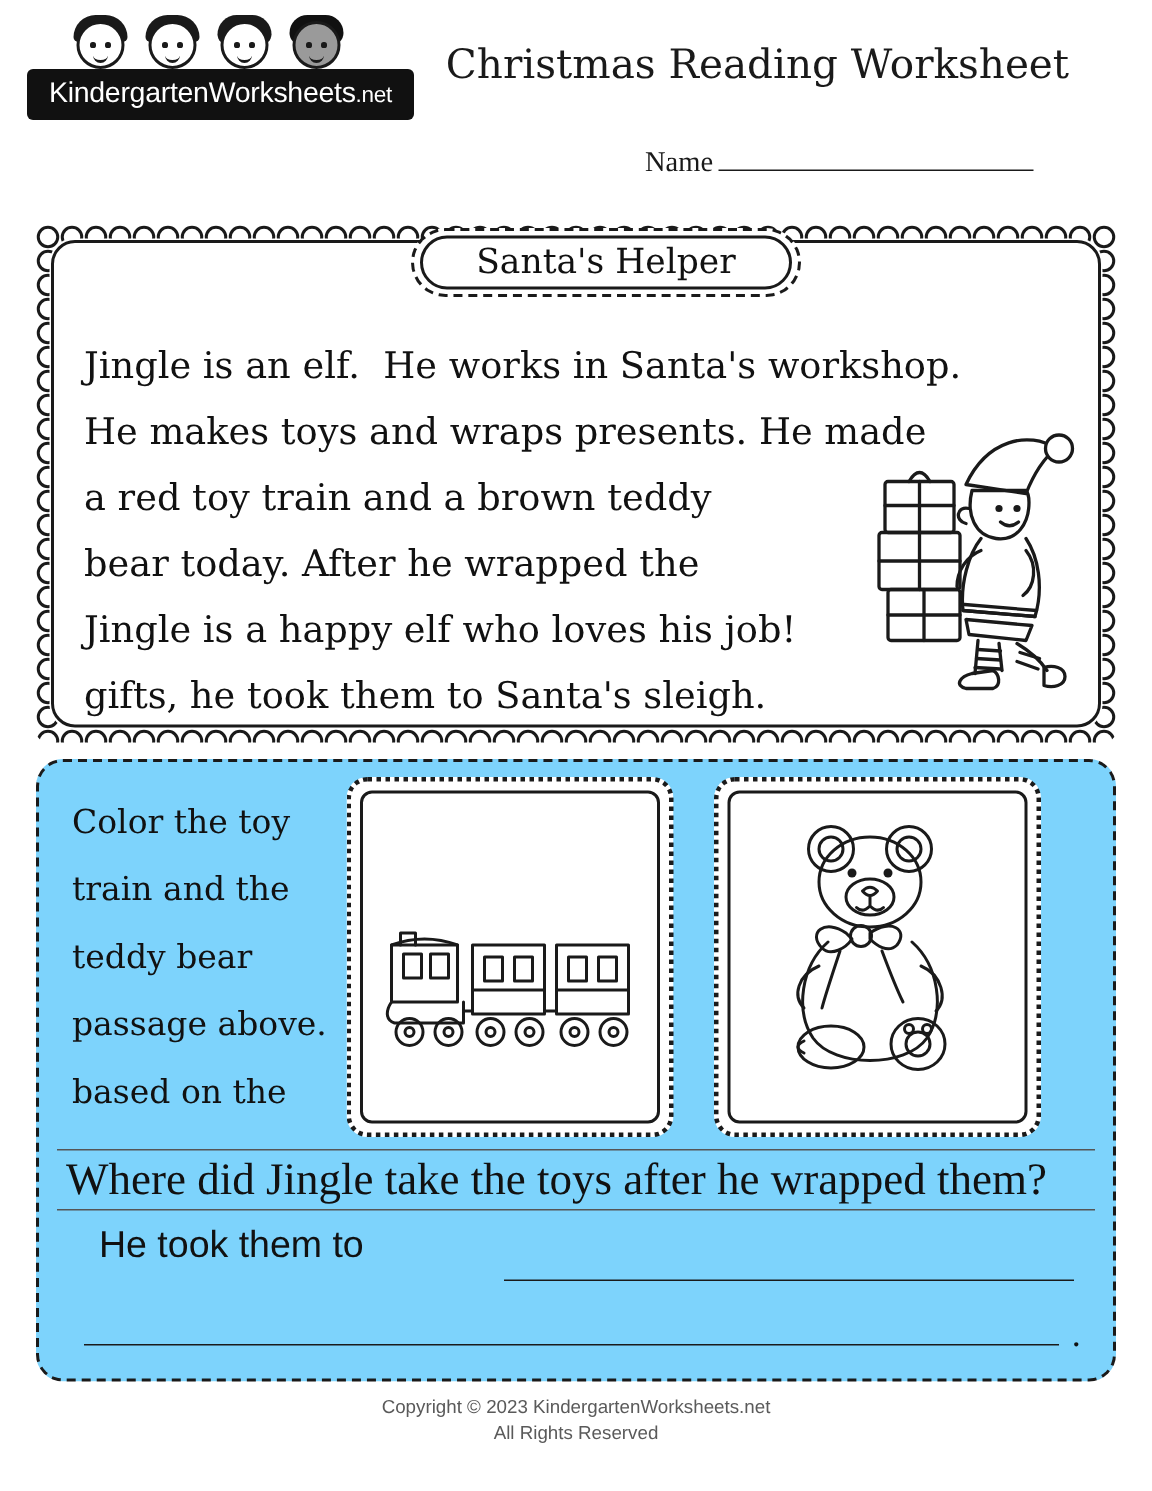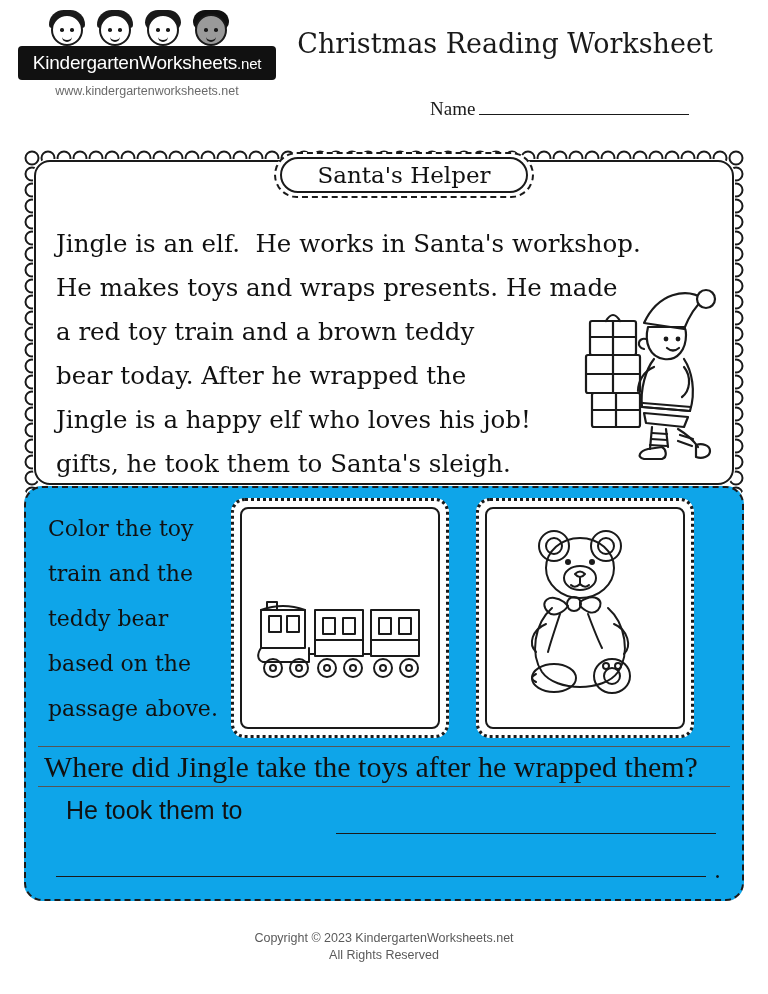--- a/index.html
+++ b/index.html
@@ -204,26 +204,26 @@
     right: 18px;
     top: 135px;
     width: 160px;
     height: 180px;
   }
 
   
   .lower-box {
     position: absolute;
     left: 24px;
-    top: 486px;
+    top: 506px;
     width: 720px;
     height: 415px;
     border: 2.5px dashed #1a1a1a;
     border-radius: 18px;
-    background: #0ea5e9;
+    background: #7dd3fc;
     box-sizing: border-box;
   }
   .instr {
     position: absolute;
     left: 22px;
     top: 18px;
     width: 180px;
     font-family: "DejaVu Serif", serif;
     font-size: 22px;
     line-height: 45px;
@@ -347,21 +347,20 @@
         </div>
       <div class="kid k4">
           <div class="hair"></div>
           <div class="head"></div>
           <div class="eye l"></div>
           <div class="eye r"></div>
           <div class="mouth"></div>
         </div>
     </div>
     <div class="logo-banner"><span>Kindergarten</span><span>Worksheets</span><span class="dotnet">.net</span></div>
-    <div class="logo-url">www.kindergartenworksheets.net</div>
   </div>
 
   <div class="wtitle">Christmas Reading Worksheet</div>
 
   <div class="name-row">
     <span>Name</span><span class="name-line"></span>
   </div>
 </div>
 
 <div class="passage-box">
@@ -430,22 +429,22 @@
     </g>
   </svg>
 </div>
 
 <div class="lower-box">
 
   <div class="instr">
     <div>Color the toy</div>
     <div>train and the</div>
     <div>teddy bear</div>
+    <div>passage above.</div>
     <div>based on the</div>
-    <div>passage above.</div>
   </div>
 
   <div class="pic-frame pic-train">
     <div class="pf-outer"></div>
     <div class="pf-inner"></div>
     <svg viewBox="0 0 218 240" style="position:absolute;left:0;top:0;width:218px;height:240px;">
       <g fill="none" stroke="#1a1a1a" stroke-width="2" stroke-linejoin="round" stroke-linecap="round">
 
         <path d="M30 112 L30 150 L74 150 L74 112 Z"></path>
         <path d="M30 150 C26 156 26 162 32 164 L78 164 L78 150"></path>

